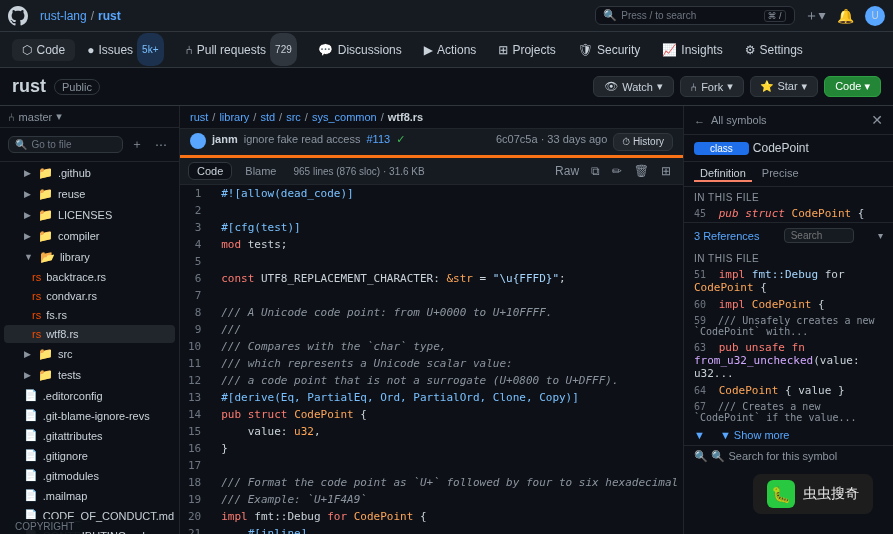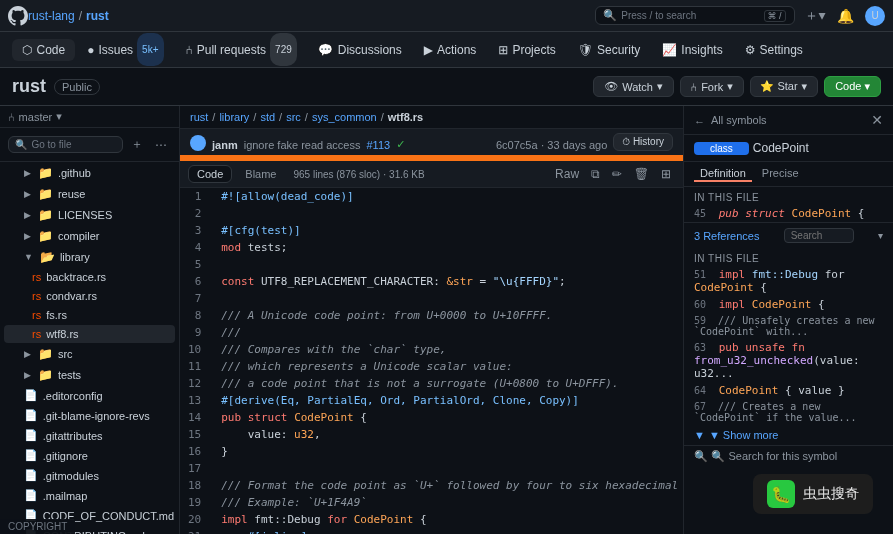--- a/index.html
+++ b/index.html
@@ -19,21 +19,21 @@
       border-bottom: 1px solid #30363d;
       height: 32px;
       display: flex;
       align-items: center;
       padding: 0 8px;
       gap: 8px;
     }
     .top-nav-left {
       display: flex;
       align-items: center;
-      gap: 0;
+      gap: 12px;
     }
     .github-logo {
       width: 20px;
       height: 20px;
     }
     .breadcrumb-nav {
       display: flex;
       align-items: center;
       gap: 4px;
       font-size: 12px;
@@ -240,23 +240,23 @@
       display: flex;
       align-items: center;
       gap: 4px;
       font-size: 11px;
       color: #8b949e;
     }
     .file-path-bar a { color: #58a6ff; text-decoration: none; }
 
     .commit-bar {
       padding: 4px 10px;
-      border-bottom: 6px solid #f97316;
-      display: flex;
-      align-items: flex-end;
+      border-bottom: 3px solid #f97316;
+      display: flex;
+      align-items: flex-start;
       gap: 6px;
       font-size: 11px;
       color: #8b949e;
       background: #161b22;
     }
     .commit-avatar {
       width: 16px; height: 16px;
       border-radius: 50%;
       background: #58a6ff;
       display: inline-block;
@@ -489,21 +489,21 @@
       align-items: center;
       justify-content: center;
       color: white;
       font-size: 16px;
     }
 
     
     .bottom-bar {
       position: fixed;
       bottom: 0;
-      left: 0;
+      left: 7px;
       background: rgba(13,17,23,0.95);
       padding: 2px 8px;
       font-size: 10px;
       color: #6e7681;
       z-index: 50;
     }
   </style>
 </head>
 <body>
 
@@ -884,21 +884,21 @@
     <div class="sym-code-line">
       <span class="line-no">64</span>
       <span style="color:#ffa657;">CodePoint</span><span> { value }</span>
     </div>
     <div class="sym-code-line" style="color:#8b949e;font-size:10px;">
       <span class="line-no">67</span>
       <span>/// Creates a new `CodePoint` if the value...</span>
     </div>
     <div class="sym-show-more">
       <span>▼</span>
-      <span style="margin-left:0;">▼ Show more</span>
+      <span style="margin-left:11px;">▼ Show more</span>
     </div>
     <div class="sym-search-symbol">
       <span>🔍</span>
       <span>🔍 Search for this symbol</span>
     </div>
   </div>
 
 </div>
 
 <div class="watermark">

